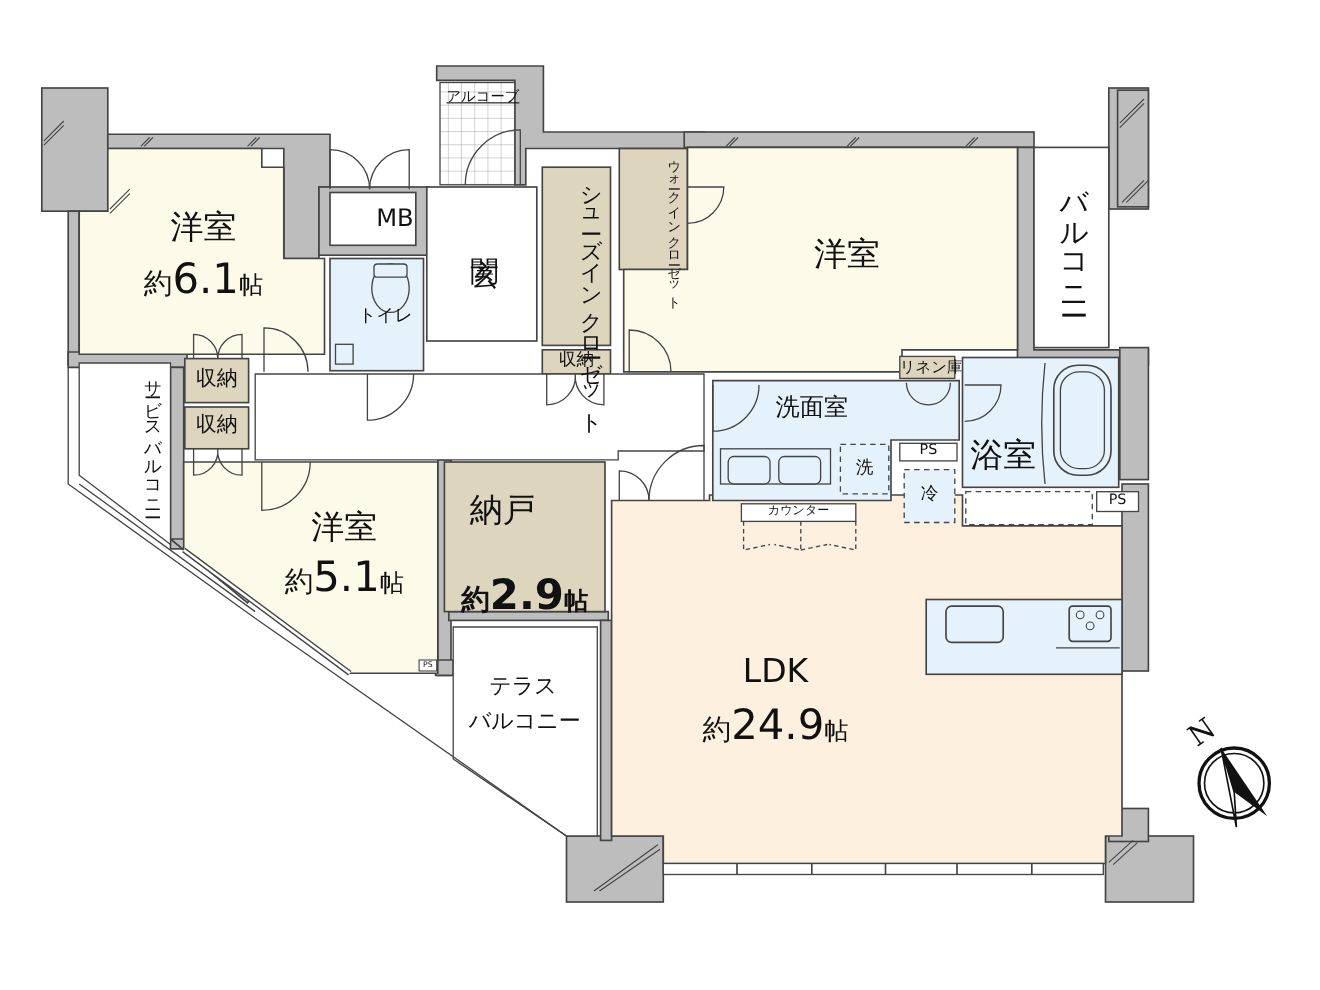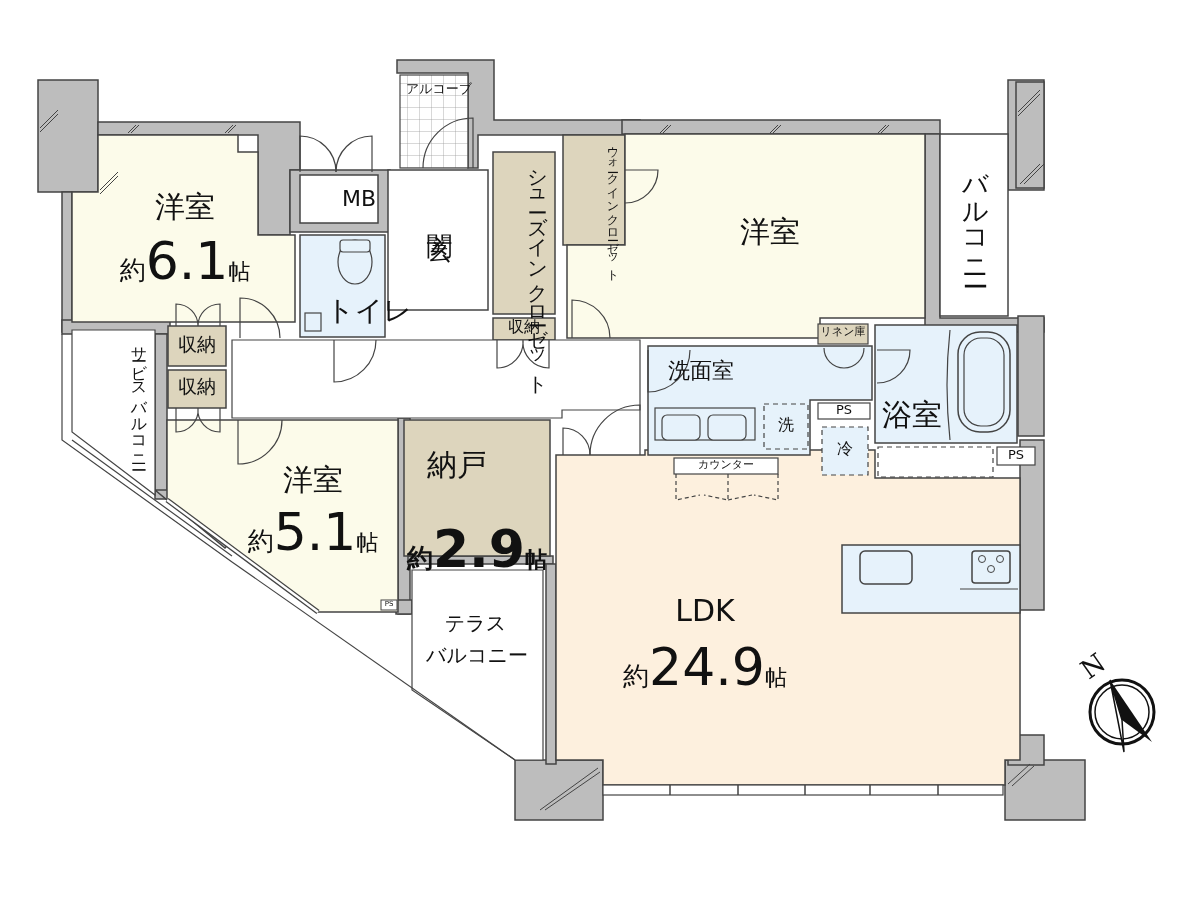--- a/index.html
+++ b/index.html
@@ -2,23 +2,23 @@
 <html><head>
   <meta charset="utf-8">
   <style>
     html, body { margin: 0; padding: 0; background: #ffffff; }
     body { width: 1200px; height: 900px; position: relative; overflow: hidden;
            font-family: "DejaVu Sans", "Liberation Sans", sans-serif; color: #111; }
     #plan { position: absolute; left: 0; top: 0; width: 1200px; height: 900px; }
     .lbl { position: absolute; text-align: center; line-height: 1.15; white-space: nowrap; color: #111; }
     .room-name { font-size: 30px; }
     .room-size { font-size: 26px; }
-    .room-size .num { font-size: 52px; }
+    .room-size .num { font-size: 38px; }
     .room-size .unit { font-size: 22px; }
-    .small { font-size: 15px; }
+    .small { font-size: 15px; text-decoration: underline; }
     .vert { writing-mode: vertical-rl; text-orientation: upright; letter-spacing: 0px; }
     .mid { font-size: 24px; }
   </style>
 </head>
 <body>
 
 <svg id="plan" viewBox="0 0 1200 900" xmlns="http://www.w3.org/2000/svg">
   <defs>
     <pattern id="tile" width="12" height="12" patternUnits="userSpaceOnUse">
       <rect width="12" height="12" fill="#ffffff"></rect>
@@ -201,30 +201,30 @@
 </div>
 
 <div class="lbl room-name" style="left:640px;top:594px;width:130px;">LDK</div>
 <div class="lbl room-size" style="left:620px;top:638px;width:170px;">
   <span>約</span><span class="num">24.9</span><span class="unit">帖</span>
 </div>
 
 <div class="lbl small" style="left:402px;top:82px;width:74px;font-size:13px;">アルコーブ</div>
 <div class="lbl mid" style="left:300px;top:186px;width:78px;font-size:22px;padding-left:20px;">MB</div>
 <div class="lbl mid vert" style="left:424px;top:214px;font-size:26px;">玄関</div>
-<div class="lbl" style="left:326px;top:295px;font-size:28px;">トイレ</div>
+<div class="lbl" style="left:326px;top:278px;font-size:16px;">トイレ</div>
 <div class="lbl vert" style="left:500px;top:156px;height:160px;width:50px;font-size:20px;line-height:24px;">シューズインクローゼット</div>
 <div class="lbl vert" style="left:566px;top:138px;height:110px;width:55px;font-size:12px;line-height:16px;">ウォークインクローゼット</div>
 <div class="lbl vert" style="left:960px;top:155px;font-size:26px;">バルコニー</div>
 <div class="lbl vert" style="left:98px;top:335px;height:110px;width:50px;font-size:16px;line-height:18px;">サービスバルコニー</div>
 <div class="lbl" style="left:168px;top:334px;width:58px;font-size:19px;">収納</div>
 <div class="lbl" style="left:168px;top:376px;width:58px;font-size:19px;">収納</div>
 <div class="lbl" style="left:493px;top:318px;width:62px;font-size:16px;">収納</div>
-<div class="lbl" style="left:818px;top:326px;width:50px;font-size:11px;">リネン庫</div>
-<div class="lbl" style="left:668px;top:358px;font-size:22px;">洗面室</div>
+<div class="lbl" style="left:818px;top:326px;width:50px;font-size:14px;">リネン庫</div>
+<div class="lbl" style="left:705px;top:358px;font-size:22px;">洗面室</div>
 <div class="lbl" style="left:882px;top:398px;font-size:30px;">浴室</div>
 <div class="lbl" style="left:764px;top:416px;width:44px;font-size:16px;">洗</div>
 <div class="lbl" style="left:818px;top:403px;width:52px;font-size:13px;">PS</div>
 <div class="lbl" style="left:997px;top:448px;width:38px;font-size:13px;">PS</div>
 <div class="lbl" style="left:381px;top:600px;width:16px;font-size:7px;">PS</div>
 <div class="lbl" style="left:822px;top:440px;width:46px;font-size:16px;">冷</div>
 <div class="lbl" style="left:674px;top:459px;width:104px;font-size:11px;font-family:Liberation Mono, monospace;">カウンター</div>
 <div class="lbl" style="left:412px;top:612px;width:127px;font-size:20px;">テラス</div>
 <div class="lbl" style="left:412px;top:644px;width:130px;font-size:20px;">バルコニー</div>
 <div class="lbl" style="left:1082px;top:652px;font-size:26px;font-family:'DejaVu Serif',serif;transform:rotate(-35deg);">N</div>

